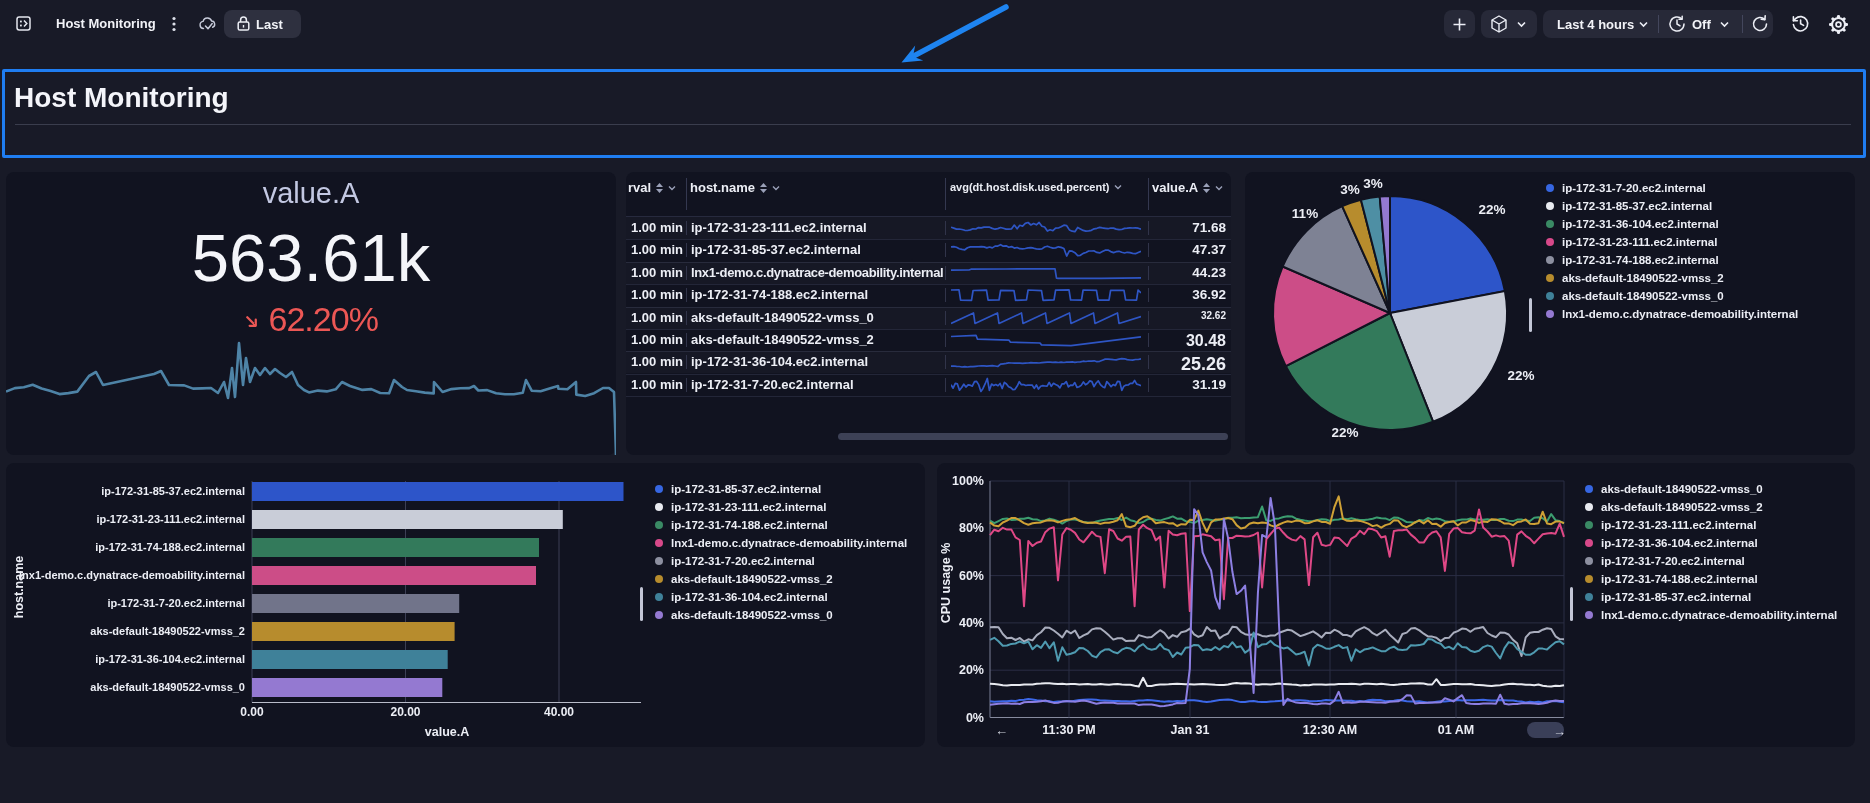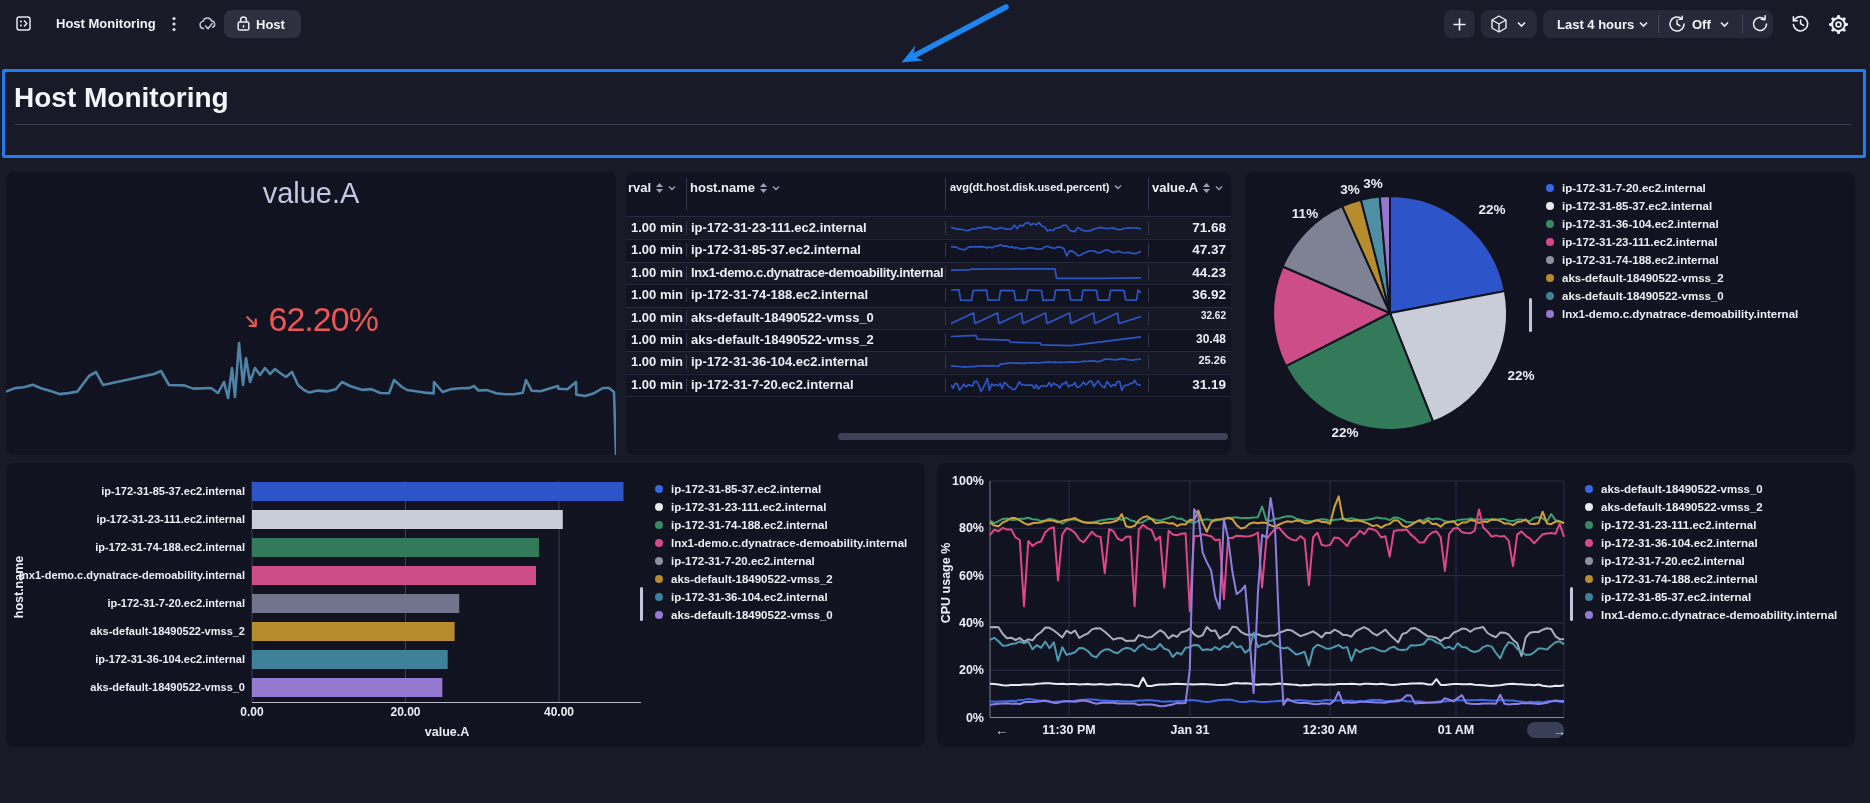--- a/index.html
+++ b/index.html
@@ -24,21 +24,21 @@
 <svg class="abs" style="left:199px;top:17px" width="17" height="13" viewBox="0 0 17 13">
 <path d="M4.5 11.5 a3.6 3.6 0 0 1 -0.4 -7.15 a4.4 4.4 0 0 1 8.5 -0.3 a3.2 3.2 0 0 1 1 6.2" fill="none" stroke="#c7cbda" stroke-width="1.4" stroke-linecap="round"></path>
 <path d="M6.5 9 L9 11.7 L13.2 6.5" fill="none" stroke="#c7cbda" stroke-width="1.5" stroke-linecap="round" stroke-linejoin="round"></path>
   </svg>
 <div class="abs" style="left:224px;top:10px;width:77px;height:28px;border-radius:8px;background:#2e303f"></div>
 <svg class="abs" style="left:237px;top:16px" width="13" height="15" viewBox="0 0 13 15">
 <rect x="1.2" y="6" width="10.6" height="8" rx="1.6" fill="none" stroke="#eceef5" stroke-width="1.5"></rect>
 <path d="M3.6 6 V4 a2.9 2.9 0 0 1 5.8 0 V6" fill="none" stroke="#eceef5" stroke-width="1.5"></path>
 <rect x="5.8" y="9" width="1.4" height="2.6" fill="#eceef5"></rect>
   </svg>
-<div class="abs" style="left:256px;top:17px;font-size:13px;font-weight:bold;color:#f2f3f8">Host</div>
+<div class="abs" style="left:256px;top:17px;font-size:13px;font-weight:bold;color:#f2f3f8">Last</div>
 <div class="abs btn" style="left:1444px;top:10px;width:31px;height:28px"></div>
 <svg class="abs" style="left:1452px;top:17px" width="15" height="15" viewBox="0 0 15 15">
     <path d="M7.5 1.5 V13.5 M1.5 7.5 H13.5" stroke="#eceef5" stroke-width="1.6"></path>
   </svg>
 <div class="abs btn" style="left:1481px;top:10px;width:56px;height:28px"></div>
 <svg class="abs" style="left:1489px;top:14px" width="20" height="20" viewBox="0 0 20 20">
 <path d="M10 2 L17 6 V14 L10 18 L3 14 V6 Z" fill="none" stroke="#eceef5" stroke-width="1.4" stroke-linejoin="round"></path>
 <path d="M3 6 L10 10 L17 6 M10 10 V18" fill="none" stroke="#eceef5" stroke-width="1.4" stroke-linejoin="round"></path>
   </svg>
 <svg class="abs" style="left:1516px;top:20px" width="11" height="9" viewBox="0 0 11 9">
@@ -85,20 +85,21 @@
 <line x1="146" y1="7" x2="53" y2="56.4" stroke="#1e84f0" stroke-width="5.5" stroke-linecap="round"></line>
 <path d="M41.5,62.5 L55.2,45.6 L53.0,56.4 L63.2,60.6 Z" fill="#1e84f0"></path>
   </svg>
 <div class="abs" style="left:2px;top:69px;width:1864px;height:89px;border:3.5px solid #1f7df1;border-radius:2px">
   <div class="abs" style="left:9px;top:10px;font-size:28px;font-weight:bold;color:#f4f5fa">Host Monitoring</div>
   <div class="abs" style="left:10px;top:52px;right:12px;height:1px;background:#3a3d4d"></div>
 </div>
 
 <div class="panel" style="left:6px;top:172px;width:610px;height:283px">
   <div class="abs" style="left:0;top:5px;width:610px;text-align:center;font-size:29px;color:#c3c8e2">value.A</div>
+  <div class="abs" style="left:0;top:47px;width:610px;text-align:center;font-size:67px;color:#f4f5f9">563.61k</div>
   <div class="abs" style="left:0;top:128px;width:610px;text-align:center;font-size:34px;color:#ec5755">
     <svg width="16" height="16" viewBox="0 0 17 17" style="vertical-align:1px">
         <path d="M3.5 3.5 L12 12 M12.5 6 V12.5 H6" fill="none" stroke="#ec5755" stroke-width="2.4" stroke-linecap="round" stroke-linejoin="round"></path>
       </svg><span style="letter-spacing:-1px"> 62.20%</span></div>
   <svg class="abs" style="left:0;top:158px" width="610" height="125" viewBox="0 0 610 125">
       <polyline points="0.0,61.6 8.9,58.1 17.8,57.3 26.7,54.7 35.6,58.5 44.6,61.1 53.5,64.1 62.4,63.1 71.3,61.6 83.0,46.0 90.0,42.0 97.0,55.0 148.0,44.0 155.0,41.0 163.0,55.0 178.2,55.4 187.1,58.6 196.0,58.4 205.0,58.0 212.0,63.0 218.0,52.0 222.0,68.0 226.0,38.0 229.0,67.0 233.0,13.0 237.0,55.0 240.0,28.0 244.0,52.0 249.0,38.0 254.0,45.0 259.0,38.0 264.0,44.0 269.0,39.0 274.0,43.0 280.0,47.0 286.0,42.0 292.0,55.0 298.0,60.0 303.0,62.4 311.9,60.6 320.8,61.4 329.7,59.3 336.0,52.0 344.0,56.0 356.4,59.9 365.3,59.1 374.2,63.0 383.1,63.2 388.0,50.0 396.0,57.0 401.0,60.0 409.9,61.2 418.8,62.6 427.7,63.4 428.0,52.0 436.6,62.0 445.5,59.1 454.4,58.2 463.3,58.1 468.0,56.0 472.3,60.5 481.2,60.1 490.1,63.3 499.0,64.2 507.9,64.2 516.8,62.8 520.0,50.0 525.7,60.7 534.6,61.2 543.5,58.6 552.0,56.0 552.4,58.8 561.4,59.2 570.0,52.0 570.3,64.6 579.2,66.0 588.1,63.2 597.0,58.0 603.0,58.0 608.0,62.0 610.0,125.0" fill="none" stroke="#4e83a6" stroke-width="2.6" stroke-linejoin="round"></polyline>
     </svg>
 </div>
 
 <div class="panel" style="left:626px;top:172px;width:605px;height:283px">
@@ -183,33 +184,33 @@
       <div class="abs" style="left:319px;top:4px;width:1px;height:14px;background:#31344a"></div>
       <div class="abs" style="left:522px;top:4px;width:1px;height:14px;background:#31344a"></div>
     </div>
     <div class="abs" style="left:0;top:157px;width:605px;height:1px;background:#232638"></div>
     <div class="abs" style="left:0;top:157px;width:605px;height:22px;">
       <div class="abs tw" style="left:5px;top:3px">1.00 min</div>
       <div class="abs tw" style="left:65px;top:3px;">aks-default-18490522-vmss_2</div>
       <svg class="abs" style="left:325px;top:3px" width="190" height="16" viewBox="0 0 190 16">
         <polyline points="0.0,4.5 25.0,3.3 26.5,7.2 58.0,8.2 59.5,10.2 89.0,11.0 90.5,12.9 120.0,13.6 190.0,4.8" fill="none" stroke="#2e55c4" stroke-width="1.7" stroke-linejoin="round"></polyline>
       </svg>
-      <div class="abs tw" style="right:5px;top:2.5px;font-size:12px">30.48</div>
+      <div class="abs tw" style="right:5px;top:2.5px;font-size:16px">30.48</div>
       <div class="abs" style="left:60px;top:4px;width:1px;height:14px;background:#31344a"></div>
       <div class="abs" style="left:319px;top:4px;width:1px;height:14px;background:#31344a"></div>
       <div class="abs" style="left:522px;top:4px;width:1px;height:14px;background:#31344a"></div>
     </div>
     <div class="abs" style="left:0;top:179px;width:605px;height:1px;background:#232638"></div>
     <div class="abs" style="left:0;top:179px;width:605px;height:22px;background:rgba(255,255,255,0.025);">
       <div class="abs tw" style="left:5px;top:3px">1.00 min</div>
       <div class="abs tw" style="left:65px;top:3px;">ip-172-31-36-104.ec2.internal</div>
       <svg class="abs" style="left:325px;top:3px" width="190" height="16" viewBox="0 0 190 16">
         <polyline points="0.0,12.2 2.8,12.0 5.5,12.4 8.3,12.5 11.0,13.0 13.8,12.6 16.5,13.0 19.3,12.7 22.0,12.6 24.8,12.3 27.5,12.0 30.3,11.9 33.0,11.9 35.8,12.1 38.6,11.8 41.3,11.6 44.1,12.0 46.8,12.5 49.6,10.2 52.3,9.8 55.1,9.4 57.8,8.9 60.6,9.0 63.3,9.2 66.1,9.2 68.8,9.2 71.6,9.3 74.3,9.1 77.1,9.0 79.9,8.7 82.6,8.8 85.4,8.8 88.1,9.0 90.9,8.7 93.6,8.4 96.4,8.1 99.1,8.2 101.9,8.3 104.6,8.2 107.4,8.5 110.1,8.2 112.9,8.5 115.7,8.1 118.4,8.2 121.2,7.9 123.9,8.3 126.7,8.0 129.4,7.9 132.2,7.2 134.9,7.5 137.7,7.0 140.4,7.2 143.2,6.8 145.9,7.7 148.7,7.3 151.4,6.2 154.2,5.1 157.0,5.1 159.7,5.4 162.5,5.7 165.2,5.8 168.0,5.2 170.7,4.6 173.5,4.8 176.2,5.6 179.0,6.0 181.7,6.1 184.5,5.5 187.2,5.5 190.0,4.9" fill="none" stroke="#2e55c4" stroke-width="1.7" stroke-linejoin="round"></polyline>
       </svg>
-      <div class="abs tw" style="right:5px;top:2.5px;font-size:11px">25.26</div>
+      <div class="abs tw" style="right:5px;top:2.5px;font-size:18px">25.26</div>
       <div class="abs" style="left:60px;top:4px;width:1px;height:14px;background:#31344a"></div>
       <div class="abs" style="left:319px;top:4px;width:1px;height:14px;background:#31344a"></div>
       <div class="abs" style="left:522px;top:4px;width:1px;height:14px;background:#31344a"></div>
     </div>
     <div class="abs" style="left:0;top:202px;width:605px;height:1px;background:#232638"></div>
     <div class="abs" style="left:0;top:202px;width:605px;height:22px;">
       <div class="abs tw" style="left:5px;top:3px">1.00 min</div>
       <div class="abs tw" style="left:65px;top:3px;">ip-172-31-7-20.ec2.internal</div>
       <svg class="abs" style="left:325px;top:3px" width="190" height="16" viewBox="0 0 190 16">
         <polyline points="0.0,7.8 2.1,11.2 4.3,6.4 6.4,6.9 8.5,13.2 10.7,10.5 12.8,7.2 14.9,10.1 17.1,7.8 19.2,8.2 21.3,9.1 23.5,4.7 25.6,4.4 27.8,7.9 29.9,14.5 32.0,11.4 34.2,6.7 36.3,1.5 38.4,13.3 40.6,7.0 42.7,8.6 44.8,7.5 47.0,8.8 49.1,6.5 51.2,11.5 53.4,5.3 55.5,7.0 57.6,9.8 59.8,10.6 61.9,12.7 64.0,12.3 66.2,9.1 68.3,4.7 70.4,7.7 72.6,7.5 74.7,8.5 76.9,8.1 79.0,8.1 81.1,8.0 83.3,11.4 85.4,8.0 87.5,12.1 89.7,9.2 91.8,8.6 93.9,9.0 96.1,9.1 98.2,5.4 100.3,9.3 102.5,6.3 104.6,7.4 106.7,8.4 108.9,10.9 111.0,6.9 113.1,6.8 115.3,4.6 117.4,9.9 119.6,8.1 121.7,8.4 123.8,5.6 126.0,10.4 128.1,9.8 130.2,8.4 132.4,4.9 134.5,7.8 136.6,6.5 138.8,3.9 140.9,4.6 143.0,9.6 145.2,6.0 147.3,3.9 149.4,7.7 151.6,9.7 153.7,10.7 155.8,4.6 158.0,6.9 160.1,9.7 162.2,7.5 164.4,8.7 166.5,4.4 168.7,4.6 170.8,13.4 172.9,9.2 175.1,8.1 177.2,8.0 179.3,6.4 181.5,6.4 183.6,3.4 185.7,7.1 187.9,7.8 190.0,8.8" fill="none" stroke="#2e55c4" stroke-width="1.7" stroke-linejoin="round"></polyline>

